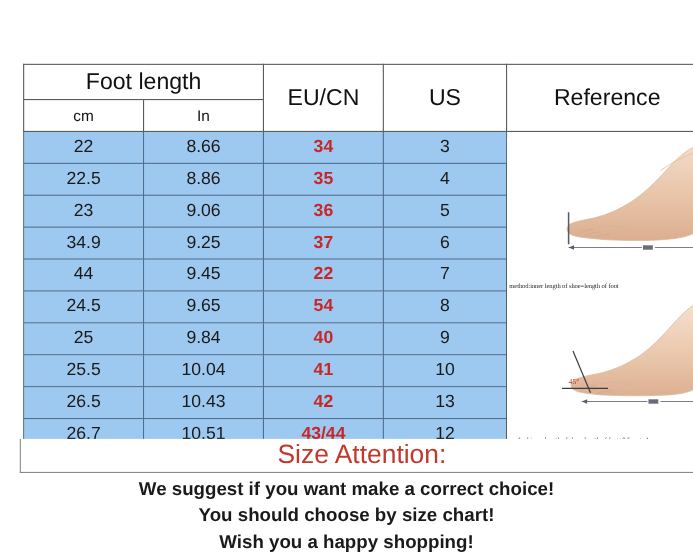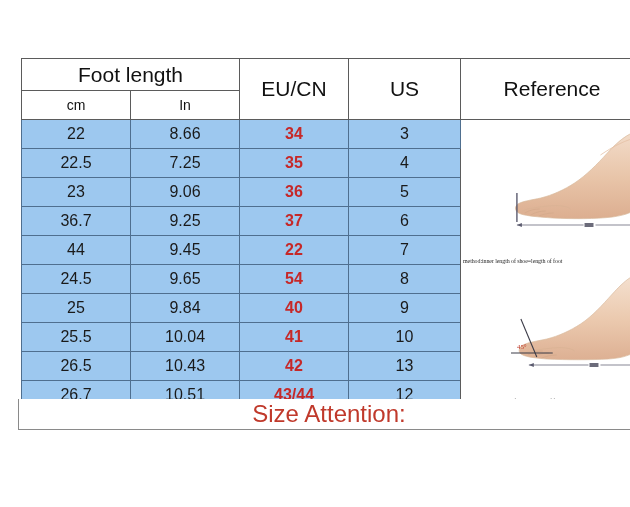--- a/index.html
+++ b/index.html
@@ -287,32 +287,32 @@
                 </div>
                 <div class="ref-caption">method:inner length of shoe=length of foot+0.5cm to 1 cm</div>
               </div>
 
             </div>
           </td>
         </tr>
 
         <tr class="data-row">
           <td>22.5</td>
-          <td>7.25</td>
+          <td>8.86</td>
           <td class="eu-cell">35</td>
           <td>4</td>
         </tr>
         <tr class="data-row">
           <td>23</td>
           <td>9.06</td>
           <td class="eu-cell">36</td>
           <td>5</td>
         </tr>
         <tr class="data-row">
-          <td>36.7</td>
+          <td>34.9</td>
           <td>9.25</td>
           <td class="eu-cell">37</td>
           <td>6</td>
         </tr>
         <tr class="data-row">
           <td>44</td>
           <td>9.45</td>
           <td class="eu-cell">22</td>
           <td>7</td>
         </tr>
@@ -347,14 +347,19 @@
           <td>12</td>
         </tr>
       </tbody>
     </table>
   </div>
 
   <div class="attention-band">
     <div class="attention-text">Size Attention:</div>
   </div>
 
+  <div class="notes">
+    <div class="note-line">We suggest if you want make a correct choice!</div>
+    <div class="note-line">You should choose by size chart!</div>
+    <div class="note-line">Wish you a happy shopping!</div>
+  </div>
 
 </div>
 
 </body></html>

